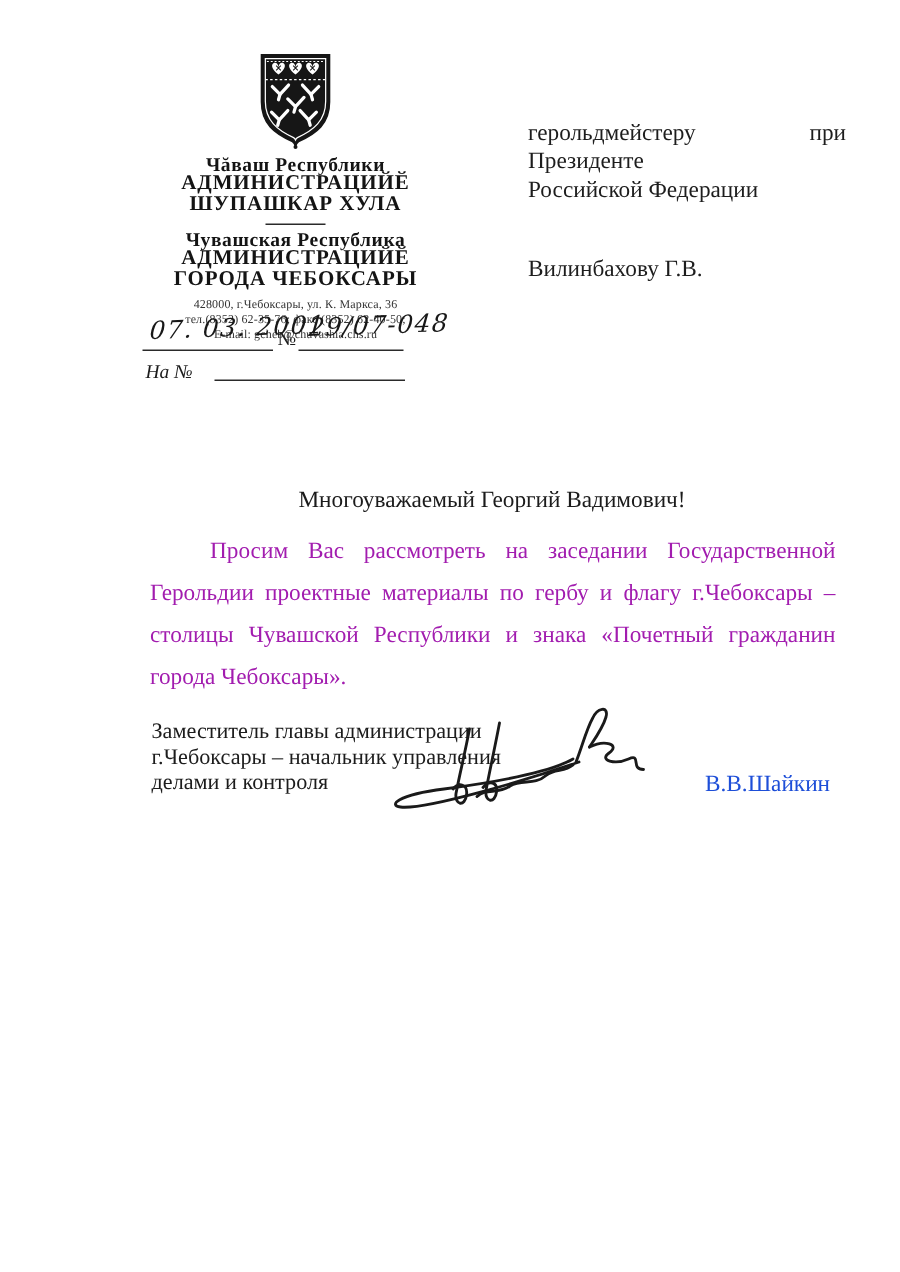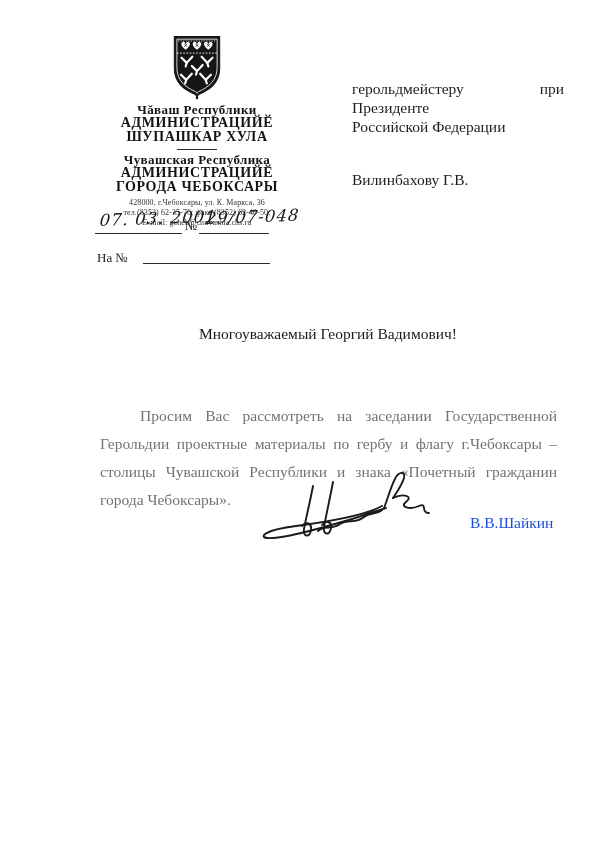--- a/index.html
+++ b/index.html
@@ -19,32 +19,32 @@
   .hand{
     font-family:"DejaVu Serif",serif;font-style:italic;color:#181818;
     transform:rotate(-2deg) skewX(-7deg);transform-origin:left bottom;
     letter-spacing:1px;white-space:nowrap;
   }
   .hand-date{position:absolute;left:4px;top:-2px;font-size:16.5px;}
   .hand-number{position:absolute;left:110px;top:-4px;font-size:16.5px;}
   .ref-no{position:absolute;left:90px;top:5px;font-size:13px;color:#1c1c1c;}
   .ref-underline-1{position:absolute;left:0;top:20px;width:87px;border-bottom:1.3px solid #2a2a2a;}
   .ref-underline-2{position:absolute;left:104px;top:20px;width:70px;border-bottom:1.3px solid #2a2a2a;}
-  .naline{position:absolute;left:97px;top:250px;width:180px;height:18px;}
+  .naline{position:absolute;left:97px;top:240px;width:180px;height:18px;font-style:italic;}
   .na-label{position:absolute;left:0;top:0;font-size:13px;color:#1c1c1c;}
   .na-underline{position:absolute;left:46px;top:13px;width:127px;border-bottom:1.3px solid #2a2a2a;}
   
   .recipient{position:absolute;left:352px;top:79px;width:212px;font-size:15.5px;line-height:19px;color:#1d1d1d;}
   .recipient .just{text-align:justify;text-align-last:justify;}
   .recipient-name{margin-top:34px;}
   
   .salutation{position:absolute;left:100px;top:325px;width:456px;text-align:center;font-size:15.5px;color:#1b1b1b;}
   .paragraph{
     position:absolute;left:100px;top:354px;width:457px;
-    font-size:15.5px;line-height:28px;text-align:justify;text-indent:40px;color:#737373;margin-top:48px;
+    font-size:15.5px;line-height:28px;text-align:justify;text-indent:40px;color:#a21caf;
   }
   
   .sig-position{position:absolute;left:101px;top:480px;width:245px;font-size:14.8px;line-height:16.8px;color:#1c1c1c;}
   .sig-name{position:absolute;left:470px;top:514px;font-size:15.5px;color:#1d4ed8;white-space:nowrap;}
   .sig-scribble{position:absolute;left:256px;top:468px;}
 </style>
 </head>
 <body>
 
 <div class="page">
@@ -125,20 +125,25 @@
 
   <div class="recipient">
     <div class="just">герольдмейстеру при Президенте</div>
     <div>Российской Федерации</div>
     <div class="recipient-name">Вилинбахову Г.В.</div>
   </div>
 
   <div class="salutation">Многоуважаемый Георгий Вадимович!</div>
   <div class="paragraph">Просим Вас рассмотреть на заседании Государственной Герольдии проектные материалы по гербу и флагу г.Чебоксары – столицы Чувашской Республики и знака «Почетный гражданин города Чебоксары».</div>
 
+  <div class="sig-position">
+    <div>Заместитель главы администрации</div>
+    <div>г.Чебоксары – начальник управления</div>
+    <div>делами и контроля</div>
+  </div>
 
   <svg class="sig-scribble" width="200" height="88" viewBox="0 0 200 88" xmlns="http://www.w3.org/2000/svg">
     <g stroke="#1a1a1a" stroke-width="1.9" fill="none" stroke-linecap="round">
 
       <path d="M130,40 C95,52 28,72 11,70 C3,69 8,62 40,58 C85,52 112,46 126,38"></path>
 
       <path d="M57,18 C54,34 50,50 48,61 C47,69 54,70 55,62 C56,55 50,53 46,58"></path>
       <path d="M77,14 C74,30 70,48 68,59 C67,67 74,68 75,60 C76,53 70,52 66,57"></path>
       <path d="M62,63 C68,57 76,62 84,56 C92,51 100,56 108,49 C114,44 120,47 126,42"></path>
 

